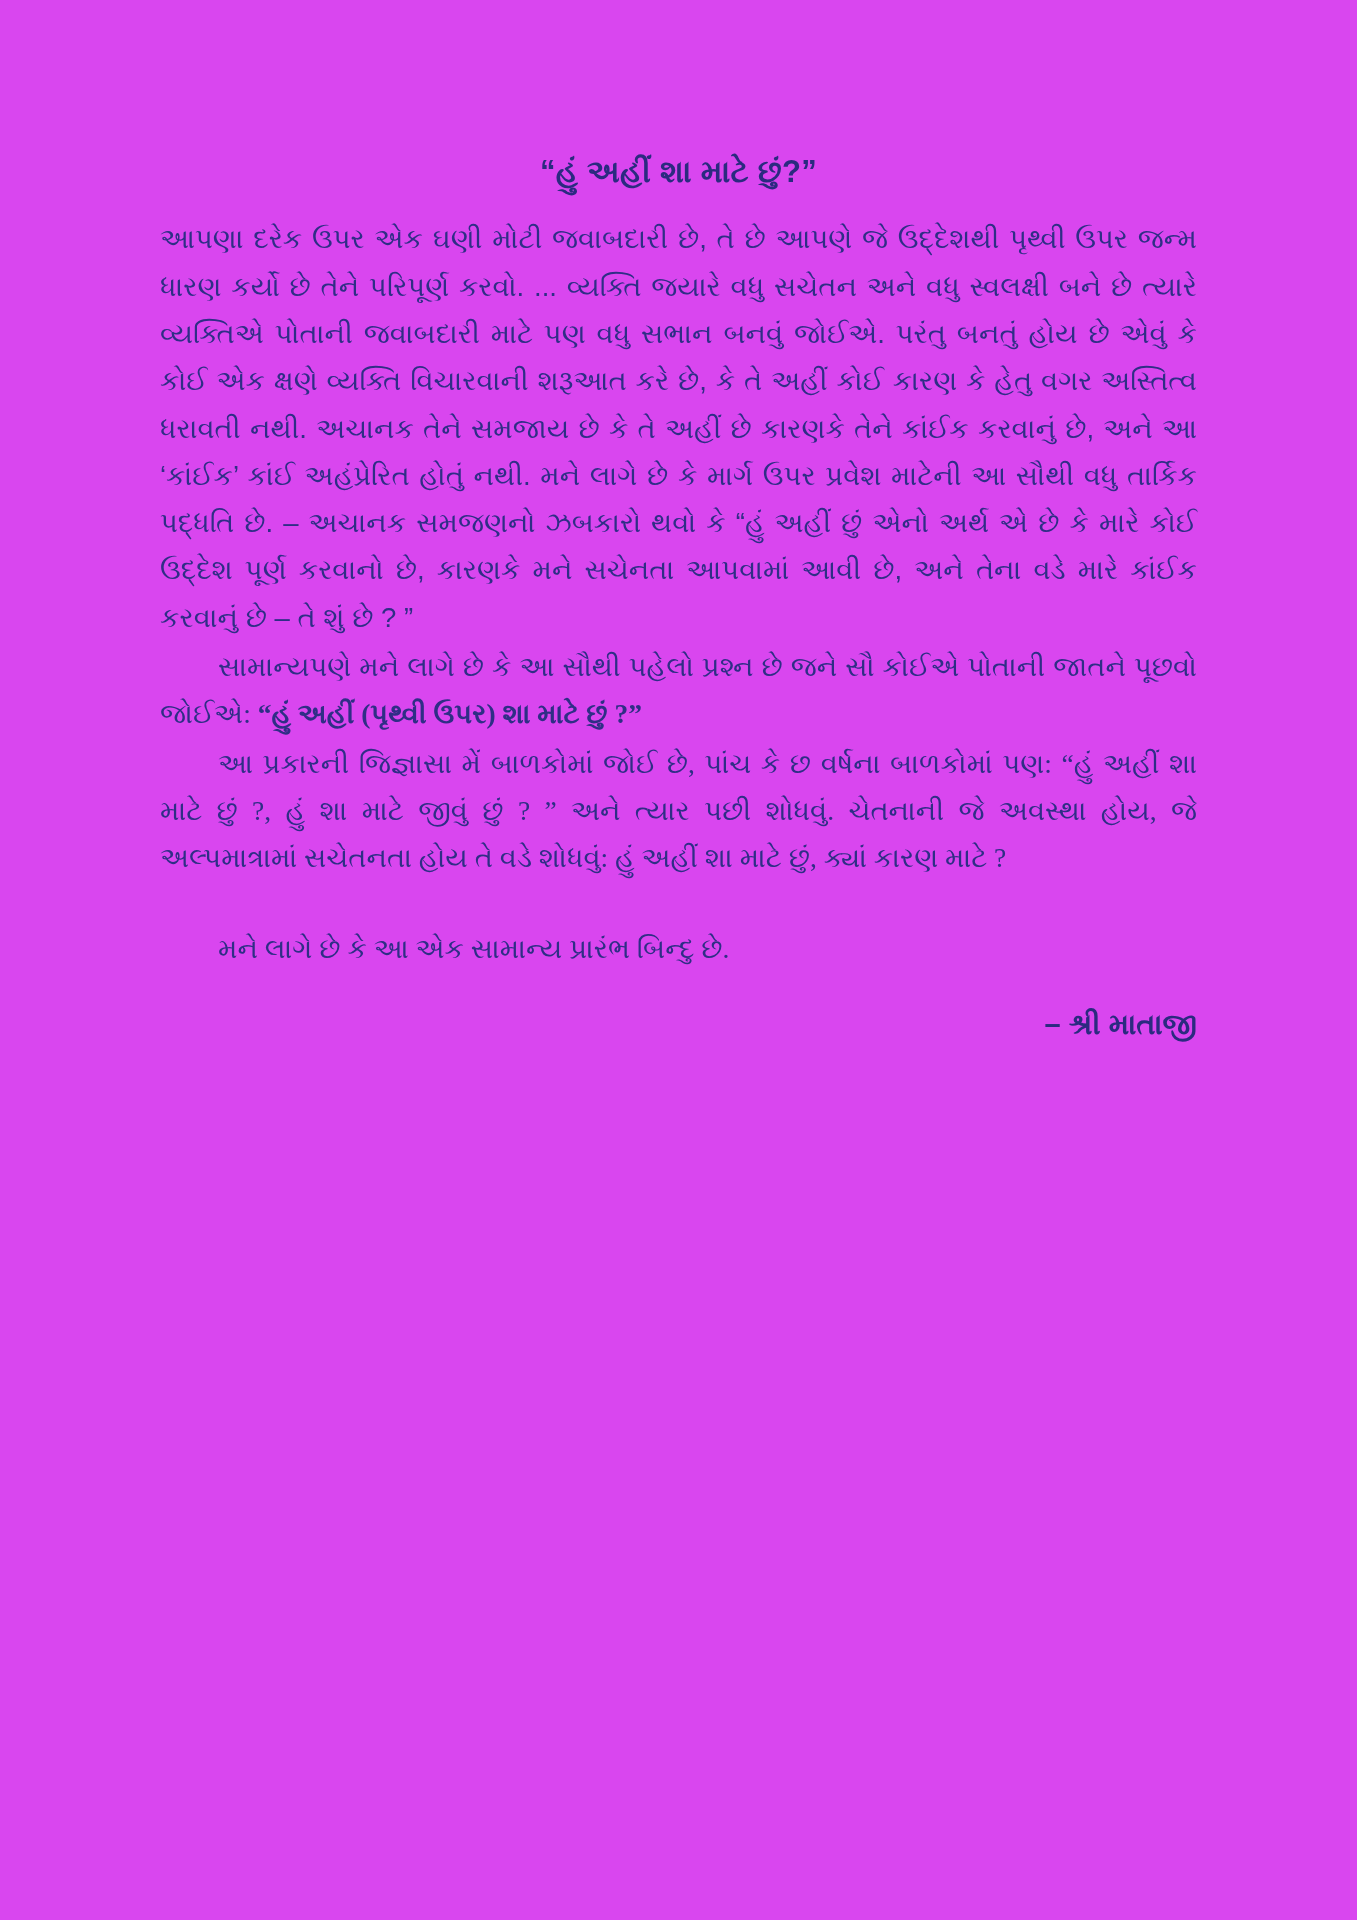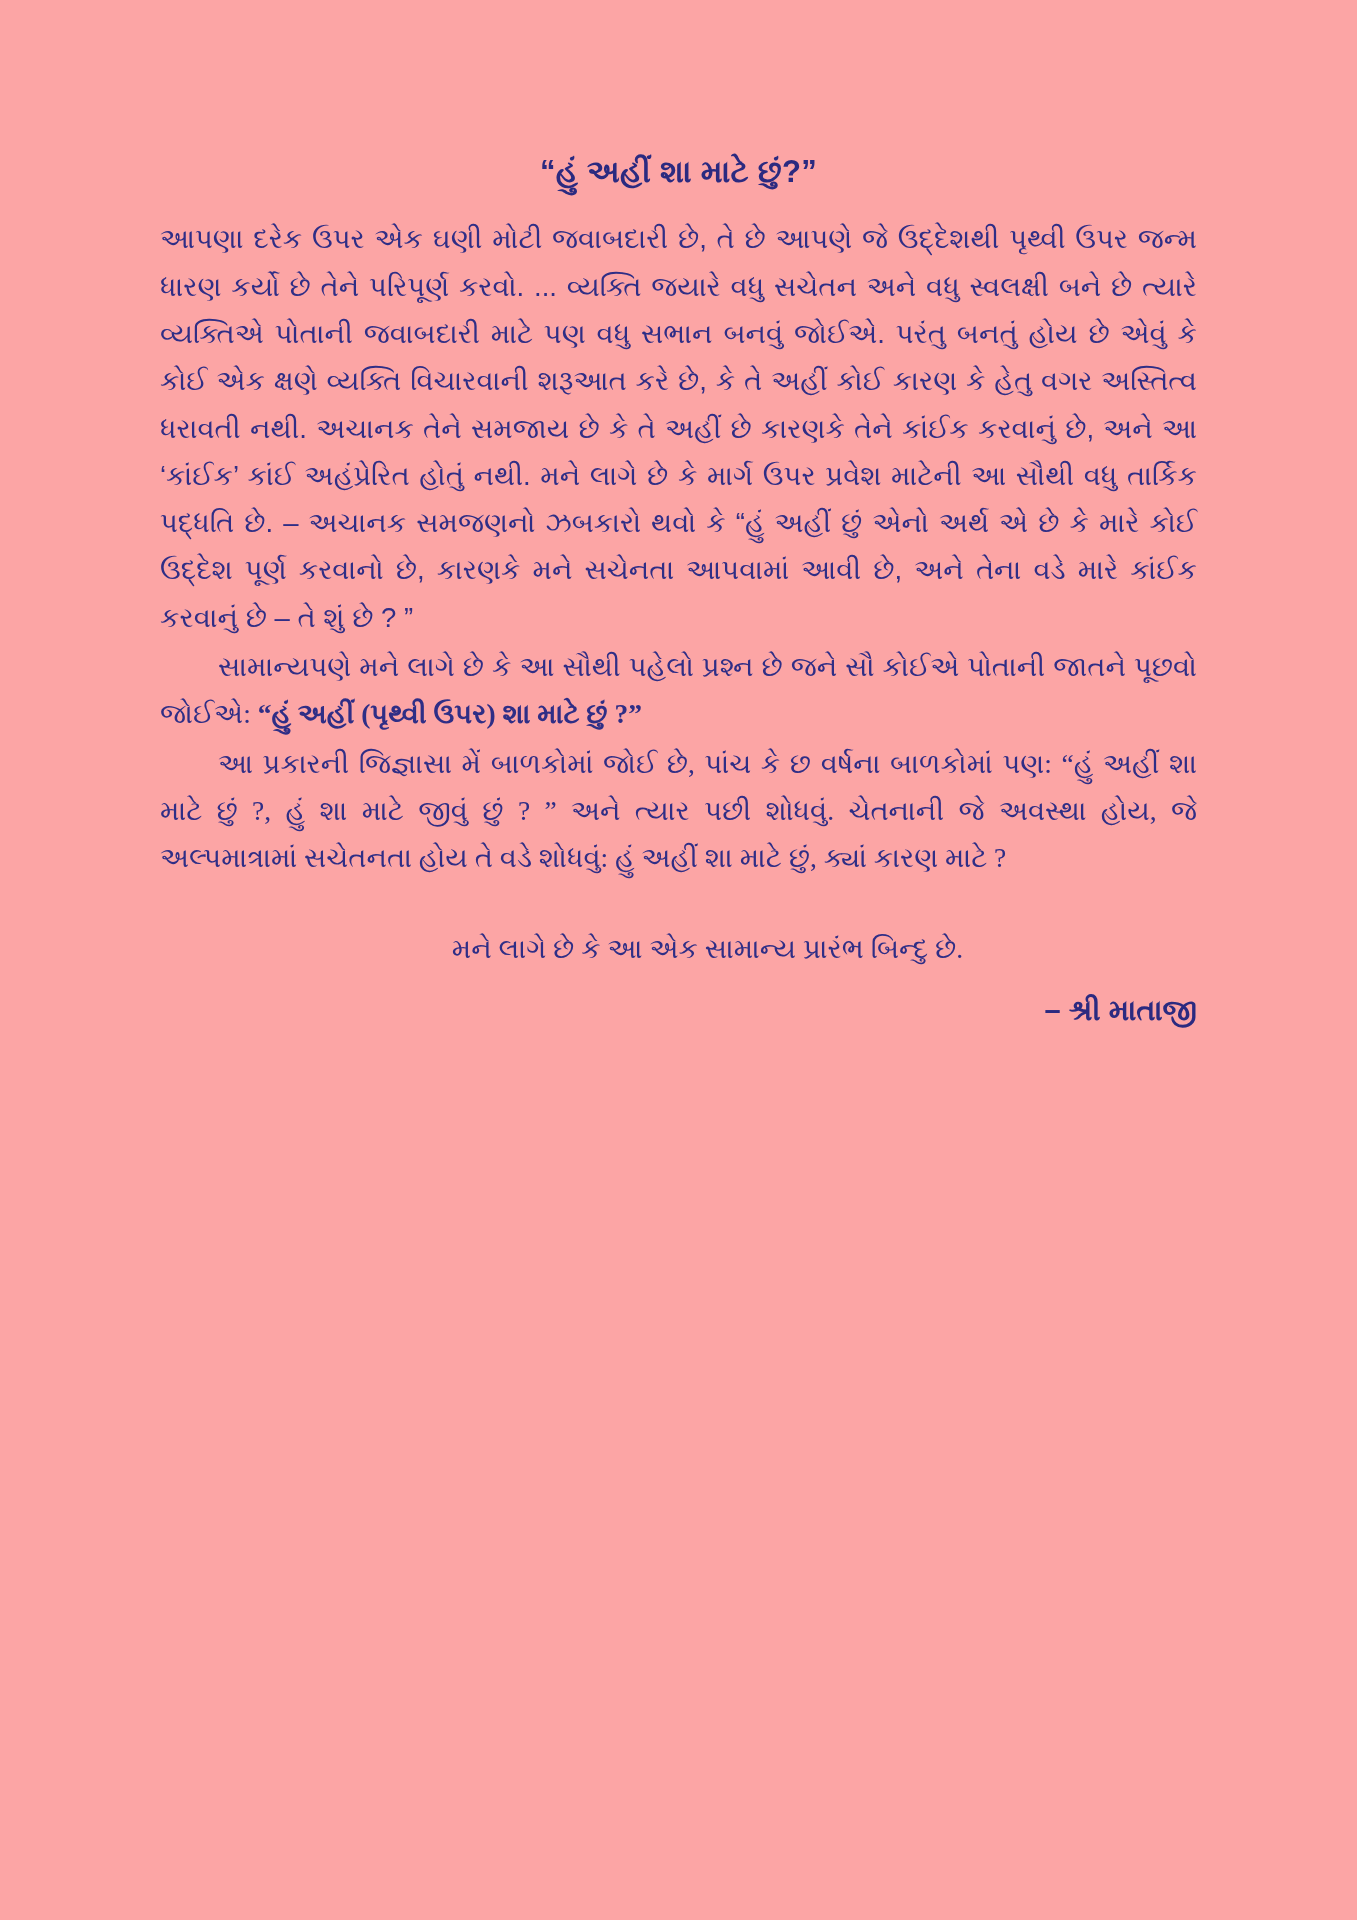--- a/index.html
+++ b/index.html
@@ -13,21 +13,21 @@
     height: 1920px;
     font-family: "Liberation Sans", sans-serif;
     color: #2b2a80;
   }
   .page {
     position: relative;
     width: 1357px;
     height: 1920px;
     box-sizing: border-box;
     padding: 150px 160px 0 160px;
-    background: #fca5a5;
+    background: #d946ef;
   }
   .doc-title {
     text-align: center;
     font-size: 31px;
     font-weight: bold;
     color: #2b2a80;
     letter-spacing: 0.3px;
     margin: 0 0 22px 0;
     line-height: 1.4;
   }
@@ -41,28 +41,28 @@
   }
   .para {
     margin: 0 0 2px 0;
     text-align: justify;
   }
   .para.indent {
     text-indent: 58px;
     font-family: Liberation Serif, serif;
   }
   .para.no-justify {
-    text-align: center;
+    text-align: left;
     margin-top: 43px;
   }
   .bold-inline {
     font-weight: bold;
   }
   .signature {
-    margin-top: 14px;
+    margin-top: 28px;
     text-align: right;
     font-size: 29px;
     font-weight: bold;
     color: #2b2a80;
   }
   
   .para::after {
     content: "";
     display: inline-block;
     width: 100%;

